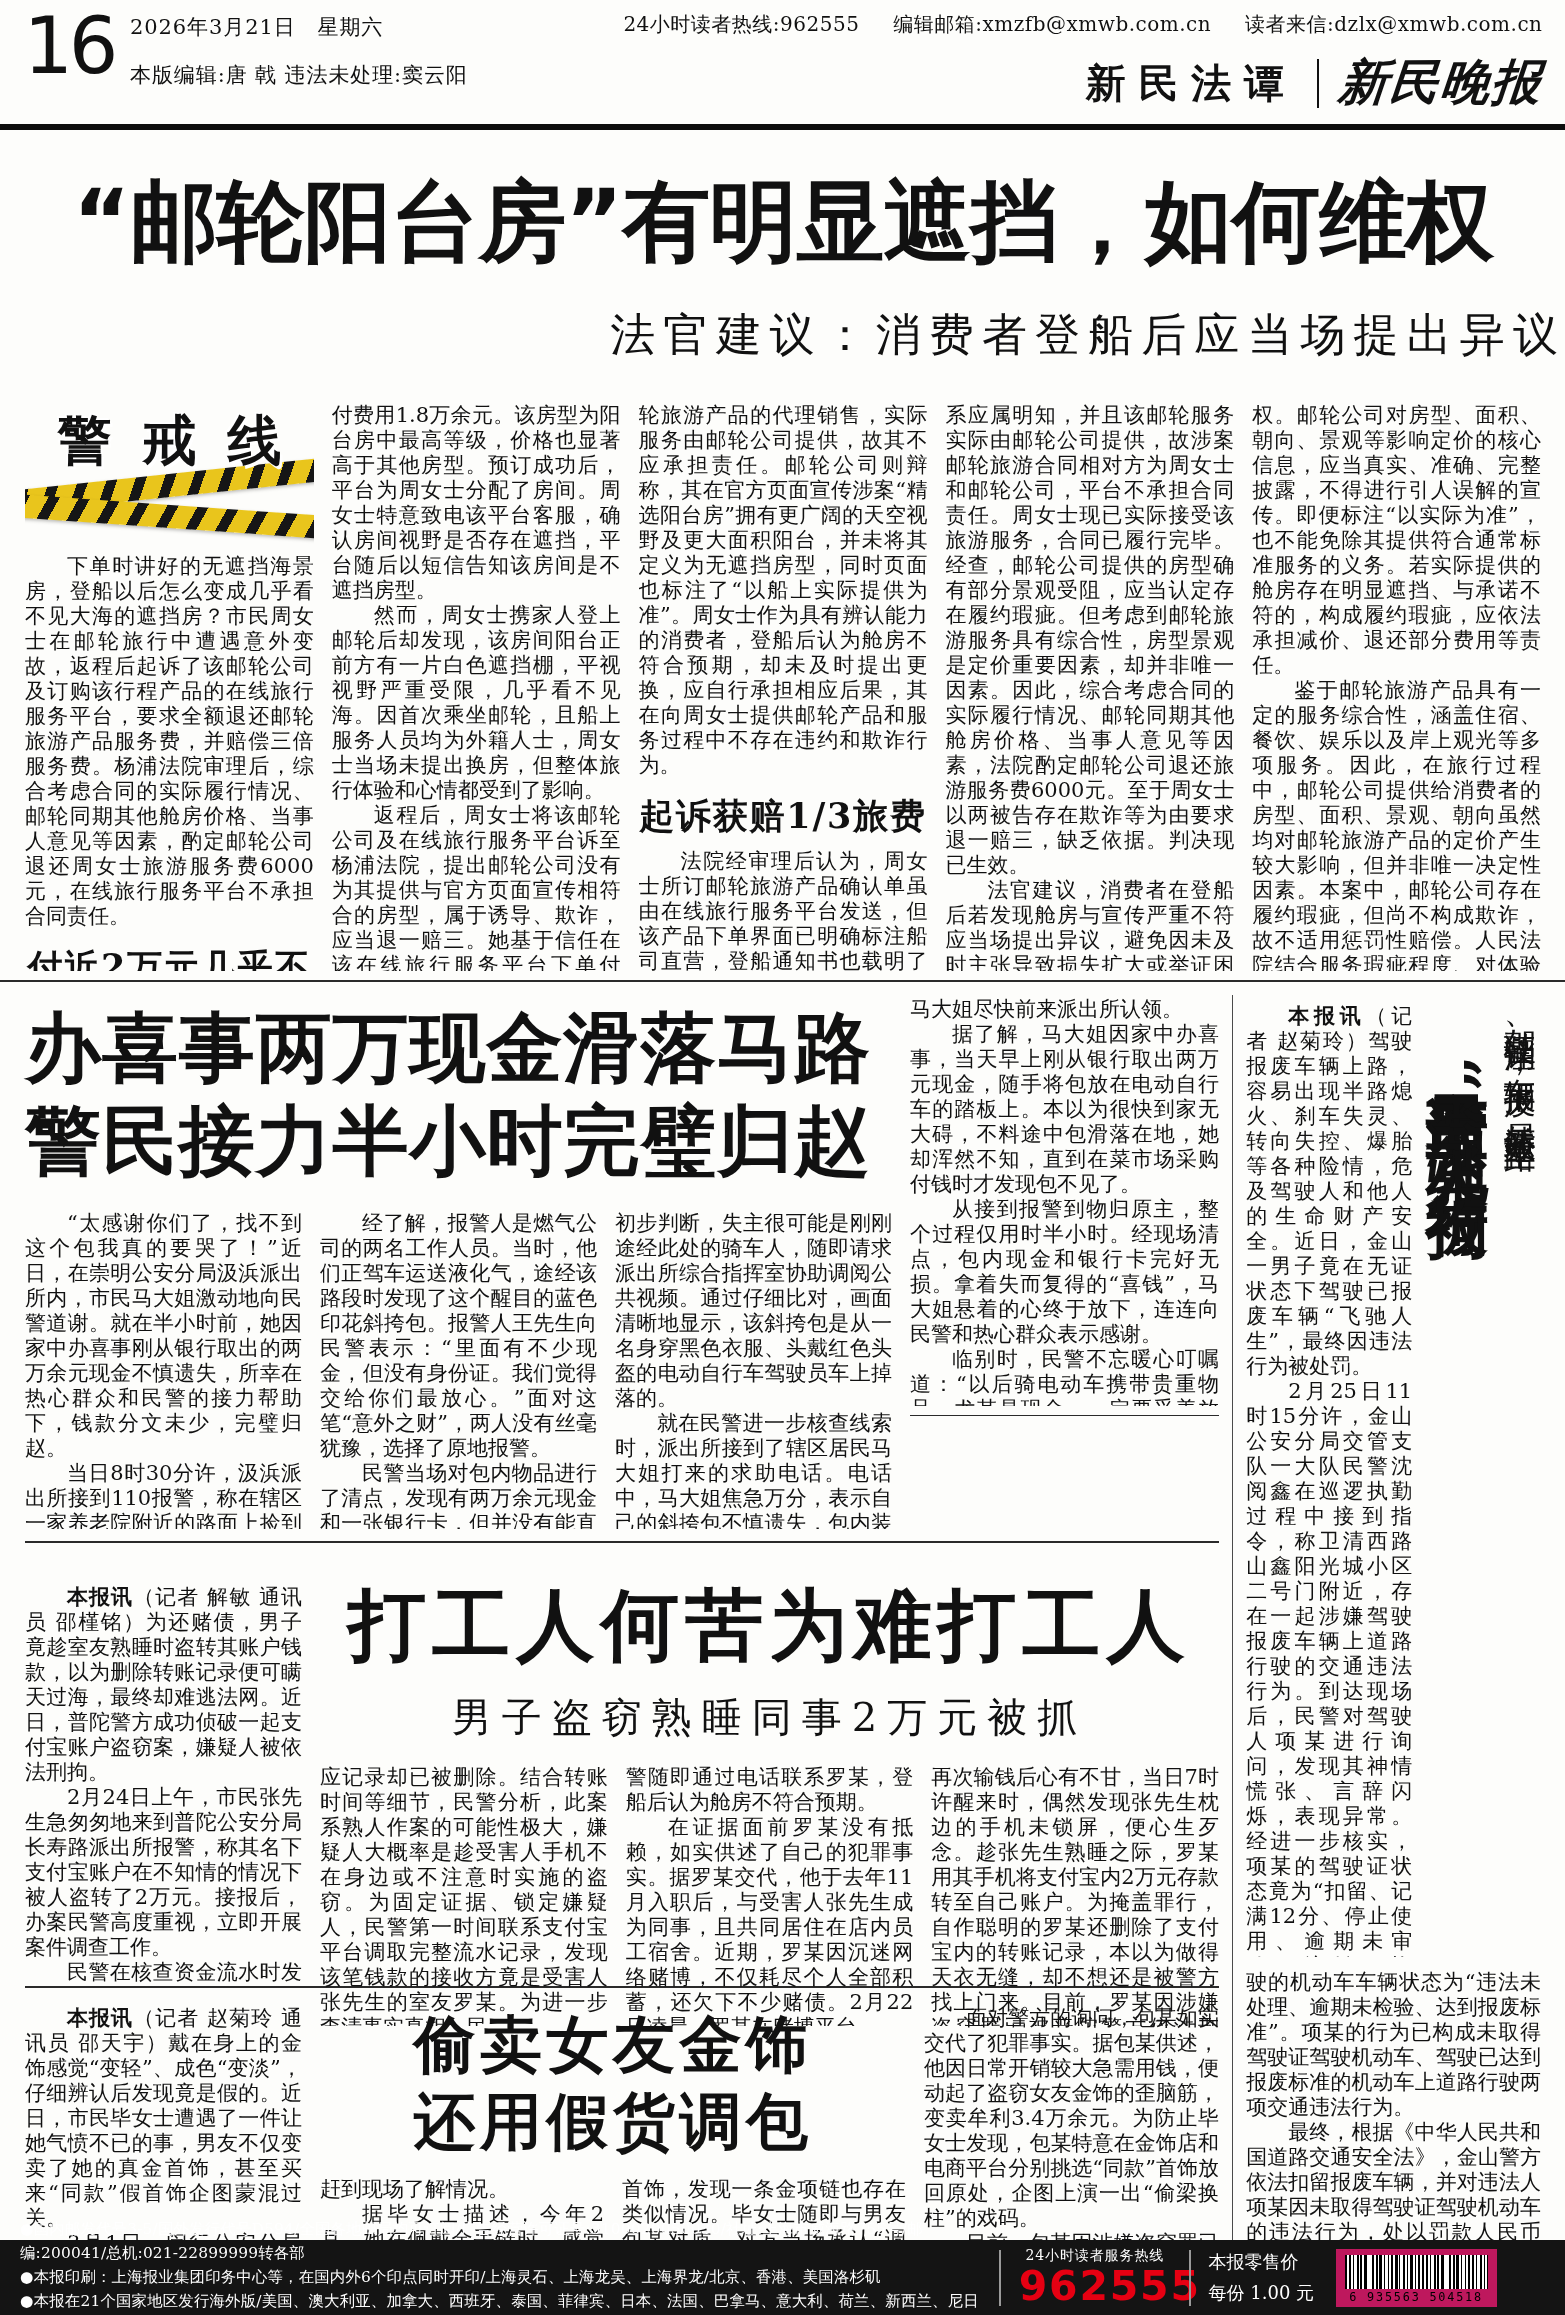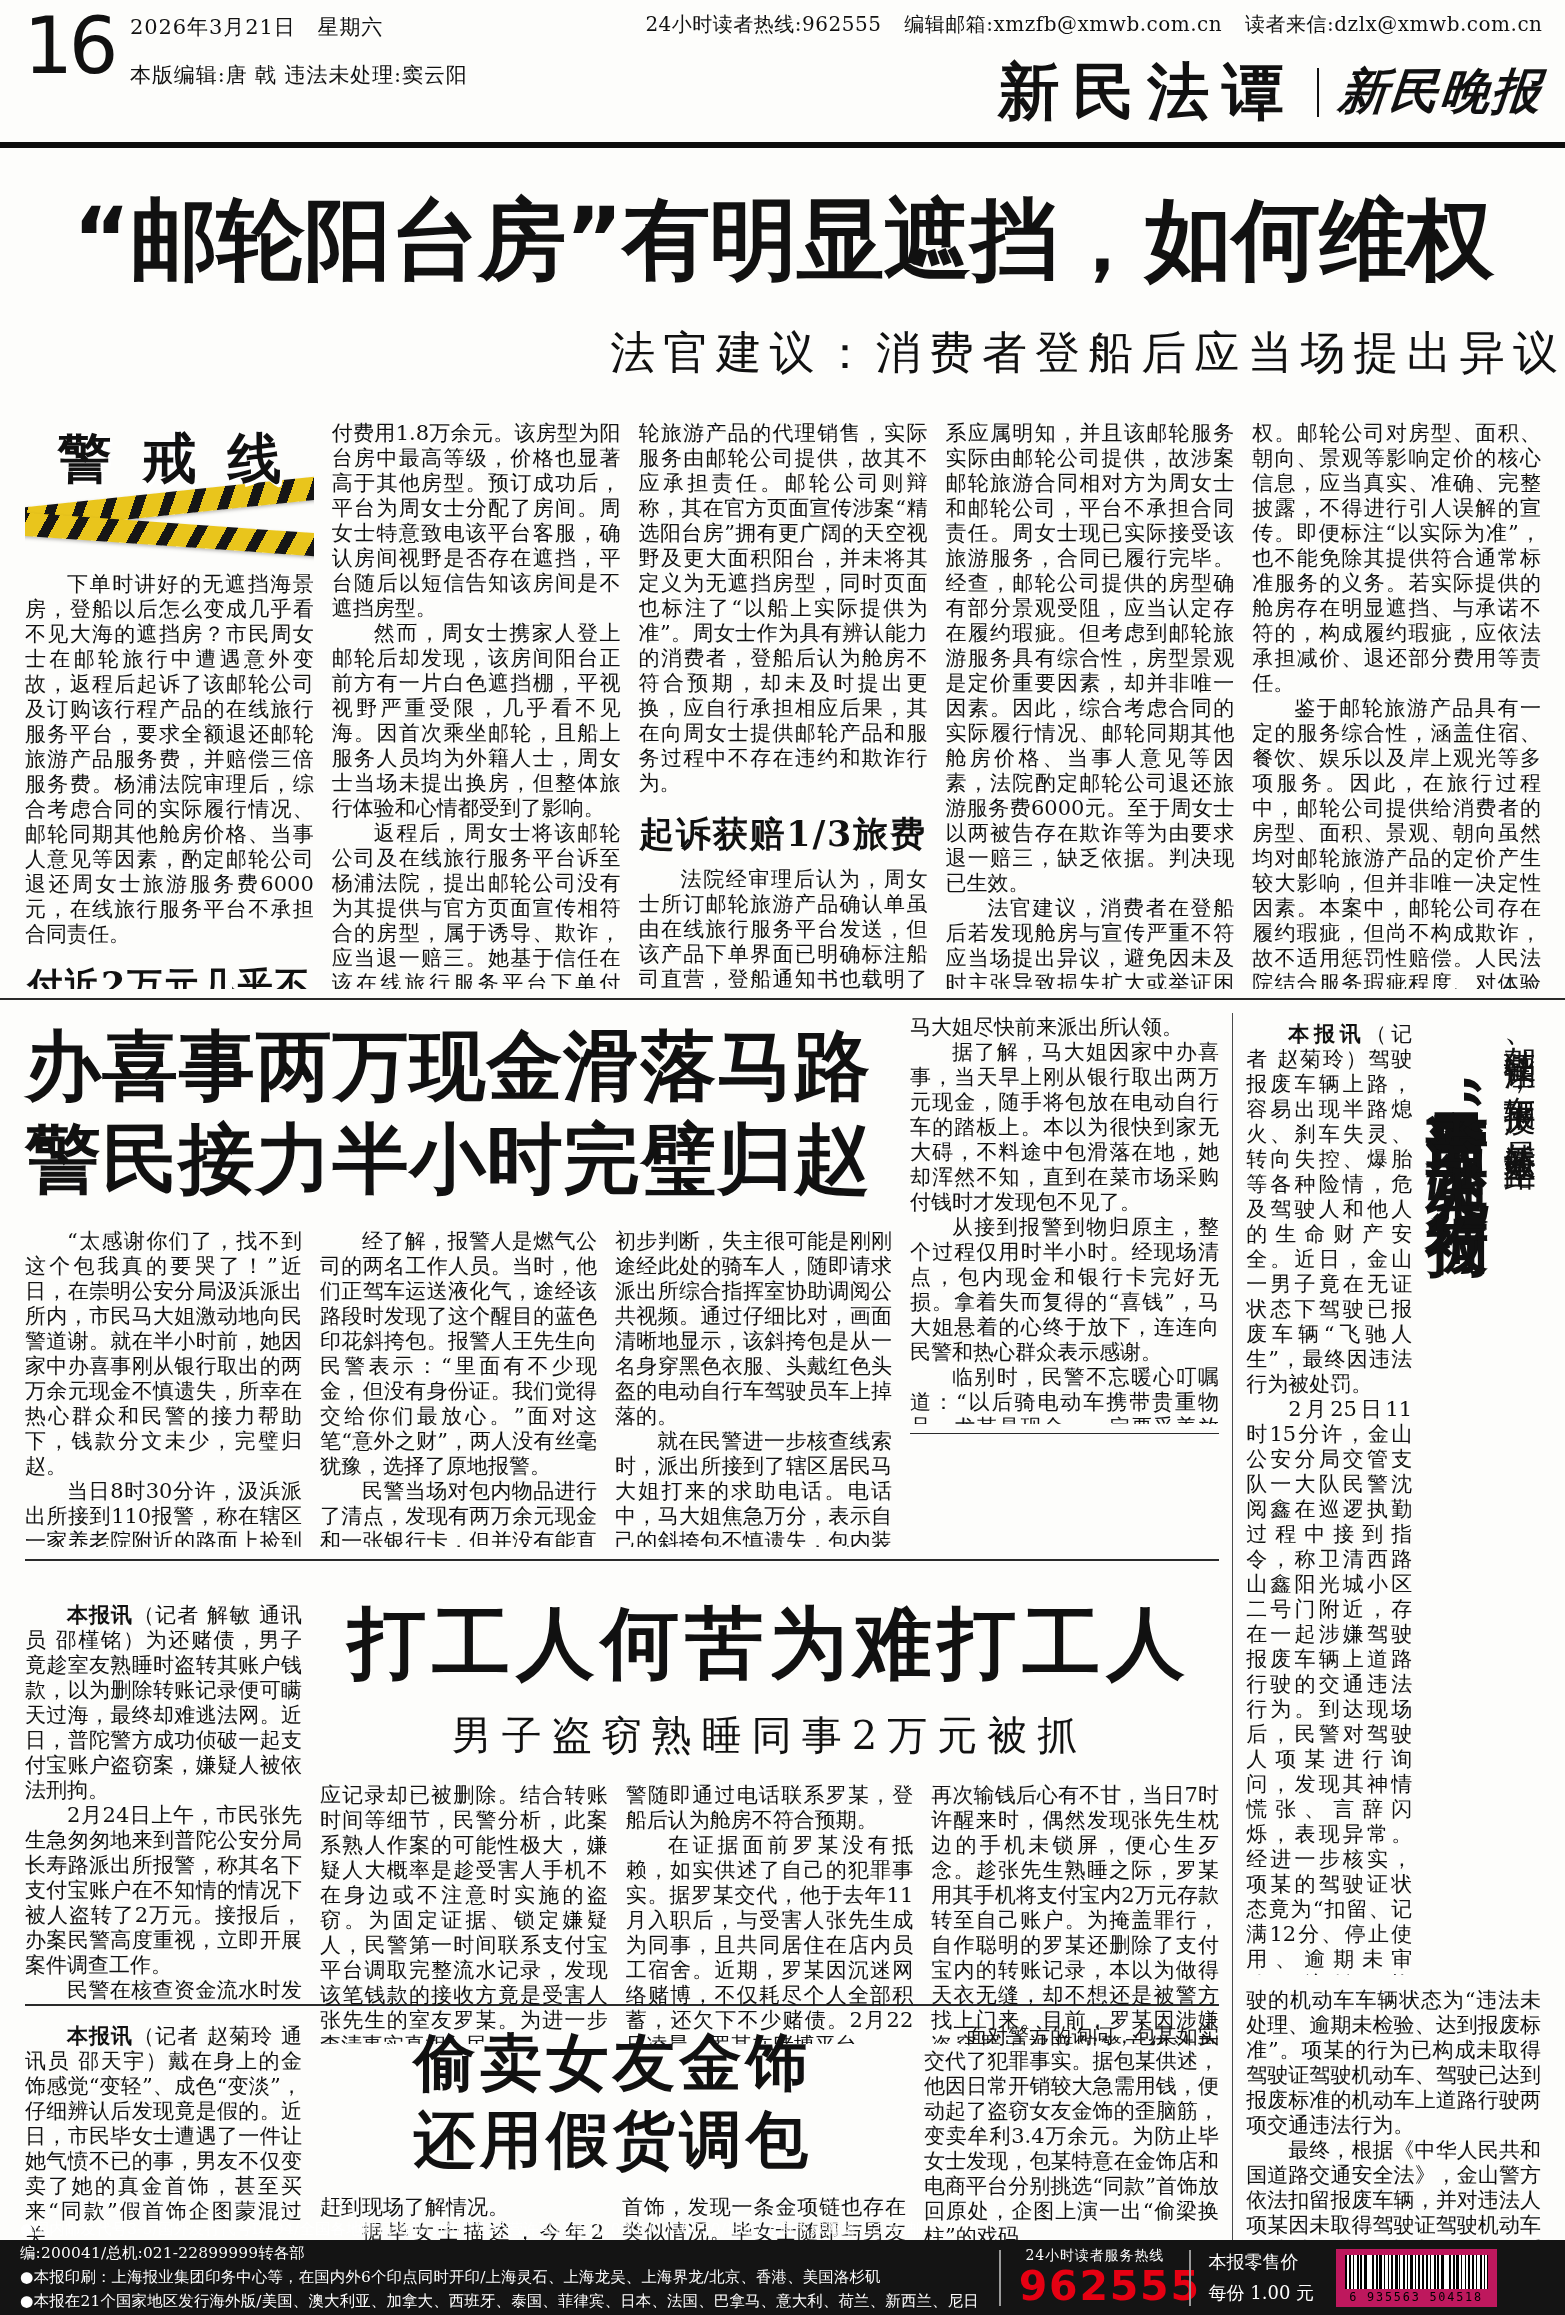--- a/index.html
+++ b/index.html
@@ -8,23 +8,23 @@
   .page { position:relative; width:1566px; height:2316px; background:#fdfdfb; margin:0 auto; overflow:hidden; }
 
   
   .header { display:flex; align-items:flex-start; padding:9px 23.5px 0; }
   .pagenum { font-family:"DejaVu Sans","Liberation Sans",sans-serif; font-size:78px; font-weight:400; line-height:0.95; letter-spacing:-4.5px; }
   .head-left { margin-left:16.3px; padding-top:3.6px; }
   .date-line { font-size:21px; letter-spacing:0.9px; }
   .editor-line { font-size:21px; margin-top:20px; letter-spacing:0.9px; }
   .head-right { margin-left:auto; text-align:right; }
   .contact-line { font-size:20px; letter-spacing:0.5px; padding-top:1.8px; }
-  .contact-line span { margin-left:16px;text-align:center; }
+  .contact-line span { margin-left:27px;text-align:center; }
   .masthead-row { display:flex; align-items:center; justify-content:flex-end; gap:20px; margin-top:12.7px; }
-  .section-name { font-size:62px; font-weight:900; letter-spacing:12.7px; }
+  .section-name { font-size:40px; font-weight:900; letter-spacing:12.7px; }
   .vert-sep { width:2.7px; height:49px; background:#111; }
   .brand { font-size:49px; font-weight:900; font-style:italic; transform:skewX(-5deg); letter-spacing:1.8px; }
   .thick-rule { height:6.3px; background:#0d0d0d; margin-top:7.2px; }
 
   
   .para { font-size:21px; line-height:25px; text-align:justify; text-indent:2em; }
   .para.noind { text-indent:0; }
   .para b { font-family:"DejaVu Sans","Liberation Sans",sans-serif; font-weight:700; }
   .sub-head { text-align:center; font-size:35px; font-weight:900; letter-spacing:1.8px; margin:14.5px 0 9px; }
   .col { overflow:hidden; }

